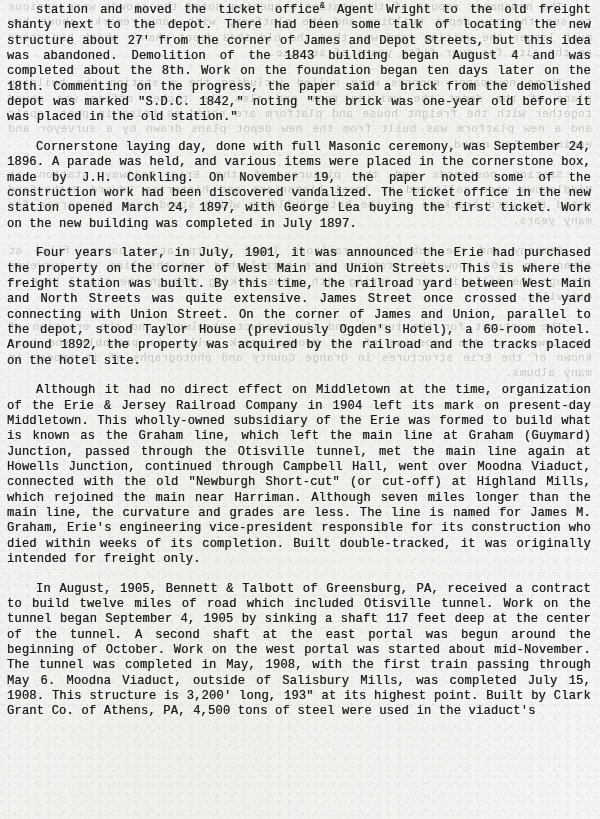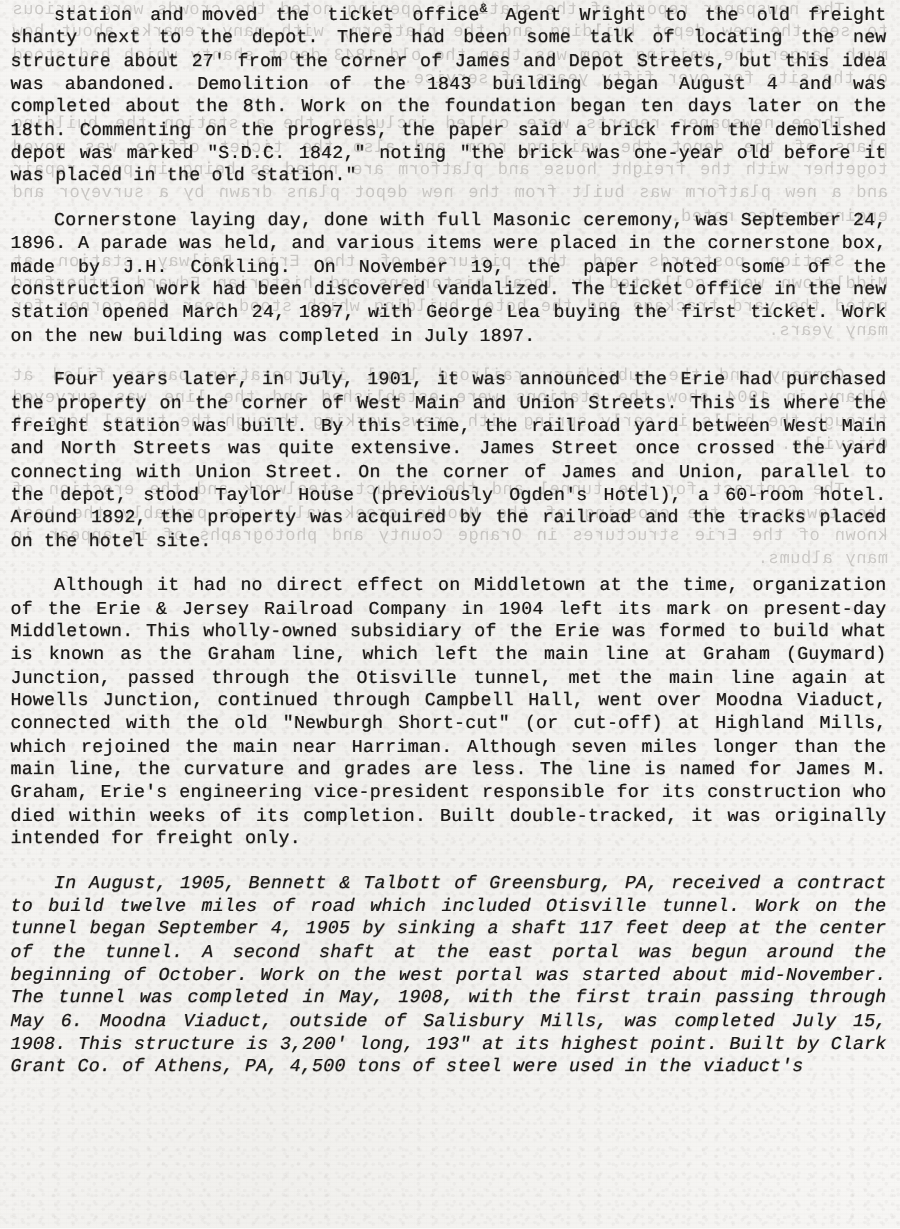--- a/index.html
+++ b/index.html
@@ -69,21 +69,21 @@
     font-size: 12.15px;
     line-height: 15.32px;
     letter-spacing: 0.16px;
     text-align: justify;
     text-indent: 29px;
     text-shadow:
        0.35px 0   0 rgba(40,38,36,0.34),
       -0.35px 0   0 rgba(40,38,36,0.24),
        0   0.35px 0 rgba(40,38,36,0.22);
   }
-  .para:last-child { margin-bottom: 14px; font-style: italic; }
+  .para:last-child { margin-bottom: 14px; }
   .para sup.amp {
     font-size: 8.6px;
     vertical-align: super;
     line-height: 0;
     letter-spacing: 0;
   }
   
   #grain {
     position: absolute;
     inset: 0;

